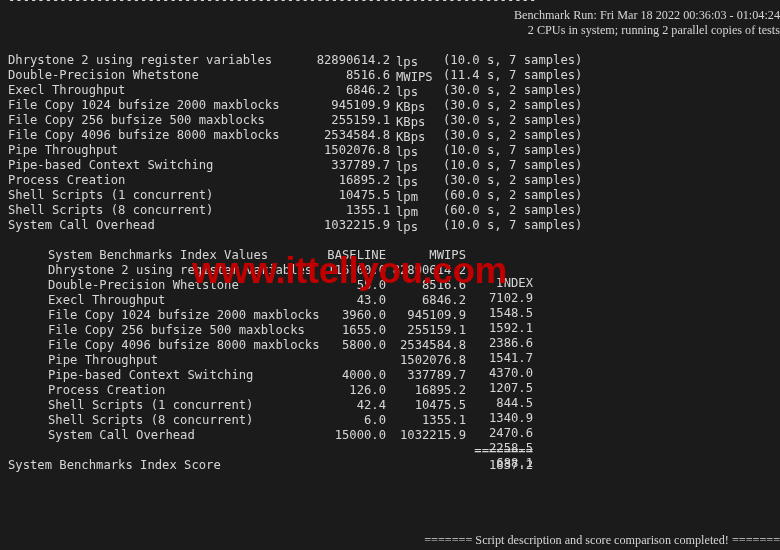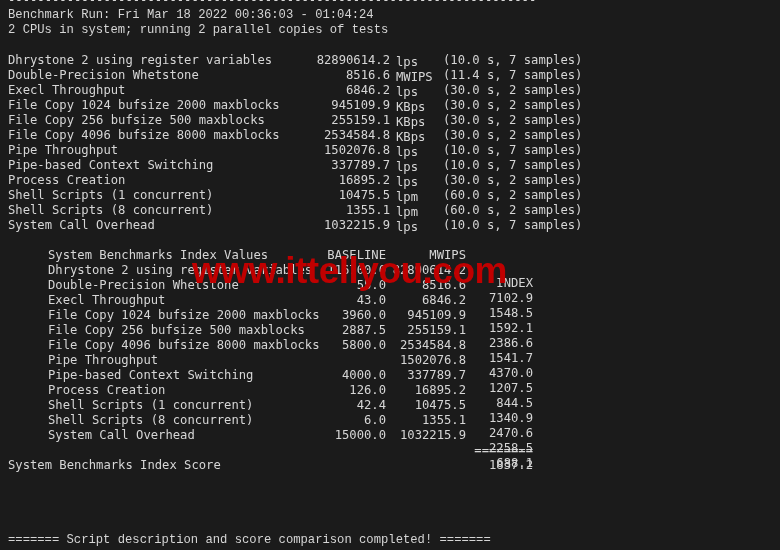--- a/index.html
+++ b/index.html
@@ -25,23 +25,24 @@
     letter-spacing: 0px;
     box-sizing: border-box;
     padding: 0;
   }
   .term-line {
     position: relative;
     height: 15px;
     white-space: pre;
     padding-left: 8px;
     color: #d6d6d6;
-    font-family: Liberation Mono, monospace;
-    font-size: 12.2px;
-    line-height: 15px;
+    font-family: Liberation Serif, serif;
+    font-size: 12.2px;
+    line-height: 15px;
+    text-align: right;
   }
   .term-line.blank { color: transparent; }
   .top-rule {
     position: relative;
     height: 8px;
     overflow: hidden;
     white-space: pre;
     padding-left: 8px;
     color: #d6d6d6;
     font-family: "DejaVu Sans Mono", "Liberation Mono", monospace;
@@ -221,21 +222,21 @@
     <span class="c1">BASELINE</span>
     <span class="c2">MWIPS</span>
     <span class="c3">INDEX</span>
   </div>
 
   <div id="index-block">
       <div class="irow"><span class="nm">Dhrystone 2 using register variables</span><span class="c1">116700.0</span><span class="c2">82890614.2</span><span class="c3">7102.9</span></div>
       <div class="irow"><span class="nm">Double-Precision Whetstone</span><span class="c1">55.0</span><span class="c2">8516.6</span><span class="c3">1548.5</span></div>
       <div class="irow"><span class="nm">Execl Throughput</span><span class="c1">43.0</span><span class="c2">6846.2</span><span class="c3">1592.1</span></div>
       <div class="irow"><span class="nm">File Copy 1024 bufsize 2000 maxblocks</span><span class="c1">3960.0</span><span class="c2">945109.9</span><span class="c3">2386.6</span></div>
-      <div class="irow"><span class="nm">File Copy 256 bufsize 500 maxblocks</span><span class="c1">2887.5</span><span class="c2">255159.1</span><span class="c3">1541.7</span></div>
+      <div class="irow"><span class="nm">File Copy 256 bufsize 500 maxblocks</span><span class="c1">1655.0</span><span class="c2">255159.1</span><span class="c3">1541.7</span></div>
       <div class="irow"><span class="nm">File Copy 4096 bufsize 8000 maxblocks</span><span class="c1">5800.0</span><span class="c2">2534584.8</span><span class="c3">4370.0</span></div>
       <div class="irow"><span class="nm">Pipe Throughput</span><span class="c2">1502076.8</span><span class="c3">1207.5</span></div>
       <div class="irow"><span class="nm">Pipe-based Context Switching</span><span class="c1">4000.0</span><span class="c2">337789.7</span><span class="c3">844.5</span></div>
       <div class="irow"><span class="nm">Process Creation</span><span class="c1">126.0</span><span class="c2">16895.2</span><span class="c3">1340.9</span></div>
       <div class="irow"><span class="nm">Shell Scripts (1 concurrent)</span><span class="c1">42.4</span><span class="c2">10475.5</span><span class="c3">2470.6</span></div>
       <div class="irow"><span class="nm">Shell Scripts (8 concurrent)</span><span class="c1">6.0</span><span class="c2">1355.1</span><span class="c3">2258.5</span></div>
       <div class="irow"><span class="nm">System Call Overhead</span><span class="c1">15000.0</span><span class="c2">1032215.9</span><span class="c3">688.1</span></div>
     </div>
 
   <div class="sep-row">

